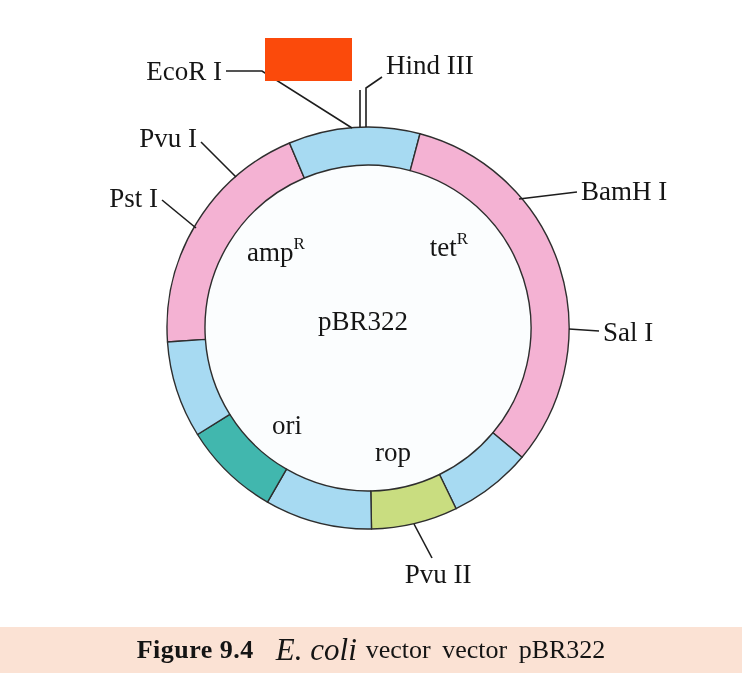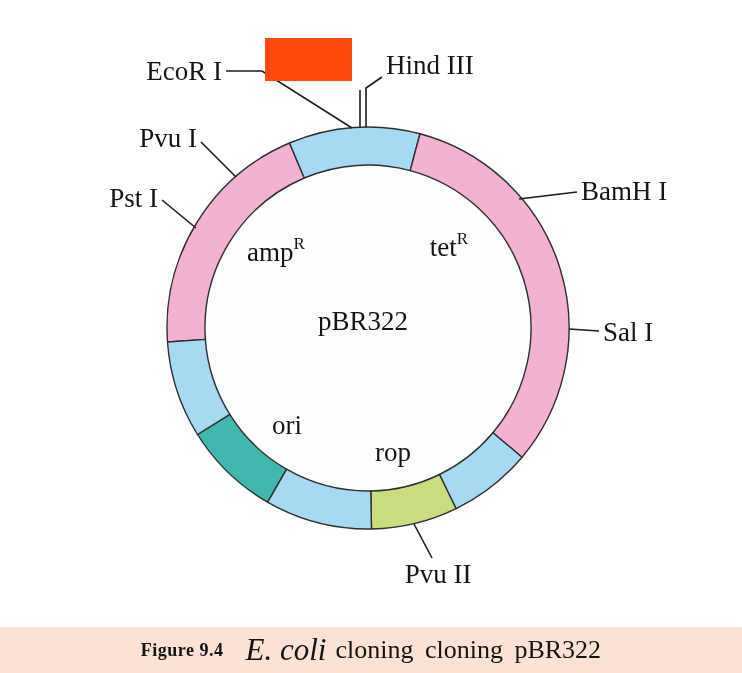--- a/index.html
+++ b/index.html
@@ -29,21 +29,21 @@
     fill: #151515;
   }
   .caption-bar {
     position: absolute;
     left: 0; bottom: 0;
     width: 742px; height: 46px;
     display: flex;
     align-items: center;
     justify-content: center;
   }
-  .cap-bold   { font-weight: bold; font-size: 18px; margin-right: 22px; letter-spacing: 0.5px; }
+  .cap-bold   { font-weight: bold; font-size: 26px; margin-right: 22px; letter-spacing: 0.5px; }
   .cap-italic { font-style: italic; font-size: 31px; margin-right: 9px; }
   .cap-rest   { font-size: 26px; word-spacing: 5px; }
 </style>
 </head>
 <body>
 
 <div class="page">
 
   <div class="diagram">
     <svg id="plasmid-svg" width="742" height="627" viewBox="0 0 742 627">
@@ -84,16 +84,16 @@
           <text x="581" y="200" text-anchor="start" class="site-label">BamH I</text>
           <text x="603" y="341" text-anchor="start" class="site-label">Sal I</text>
           <text x="438" y="583" text-anchor="middle" class="site-label">Pvu II</text>
         </g>
     </svg>
   </div>
 
   <div class="caption-bar" id="caption-bar" style="background-color: rgb(251, 226, 212); color: rgb(20, 20, 20);">
     <span class="cap-bold">Figure 9.4</span>
     <span class="cap-italic">E. coli</span>
-    <span class="cap-rest">cloning cloning pBR322</span>
+    <span class="cap-rest">vector vector pBR322</span>
   </div>
 
 </div>
 
 </body></html>

